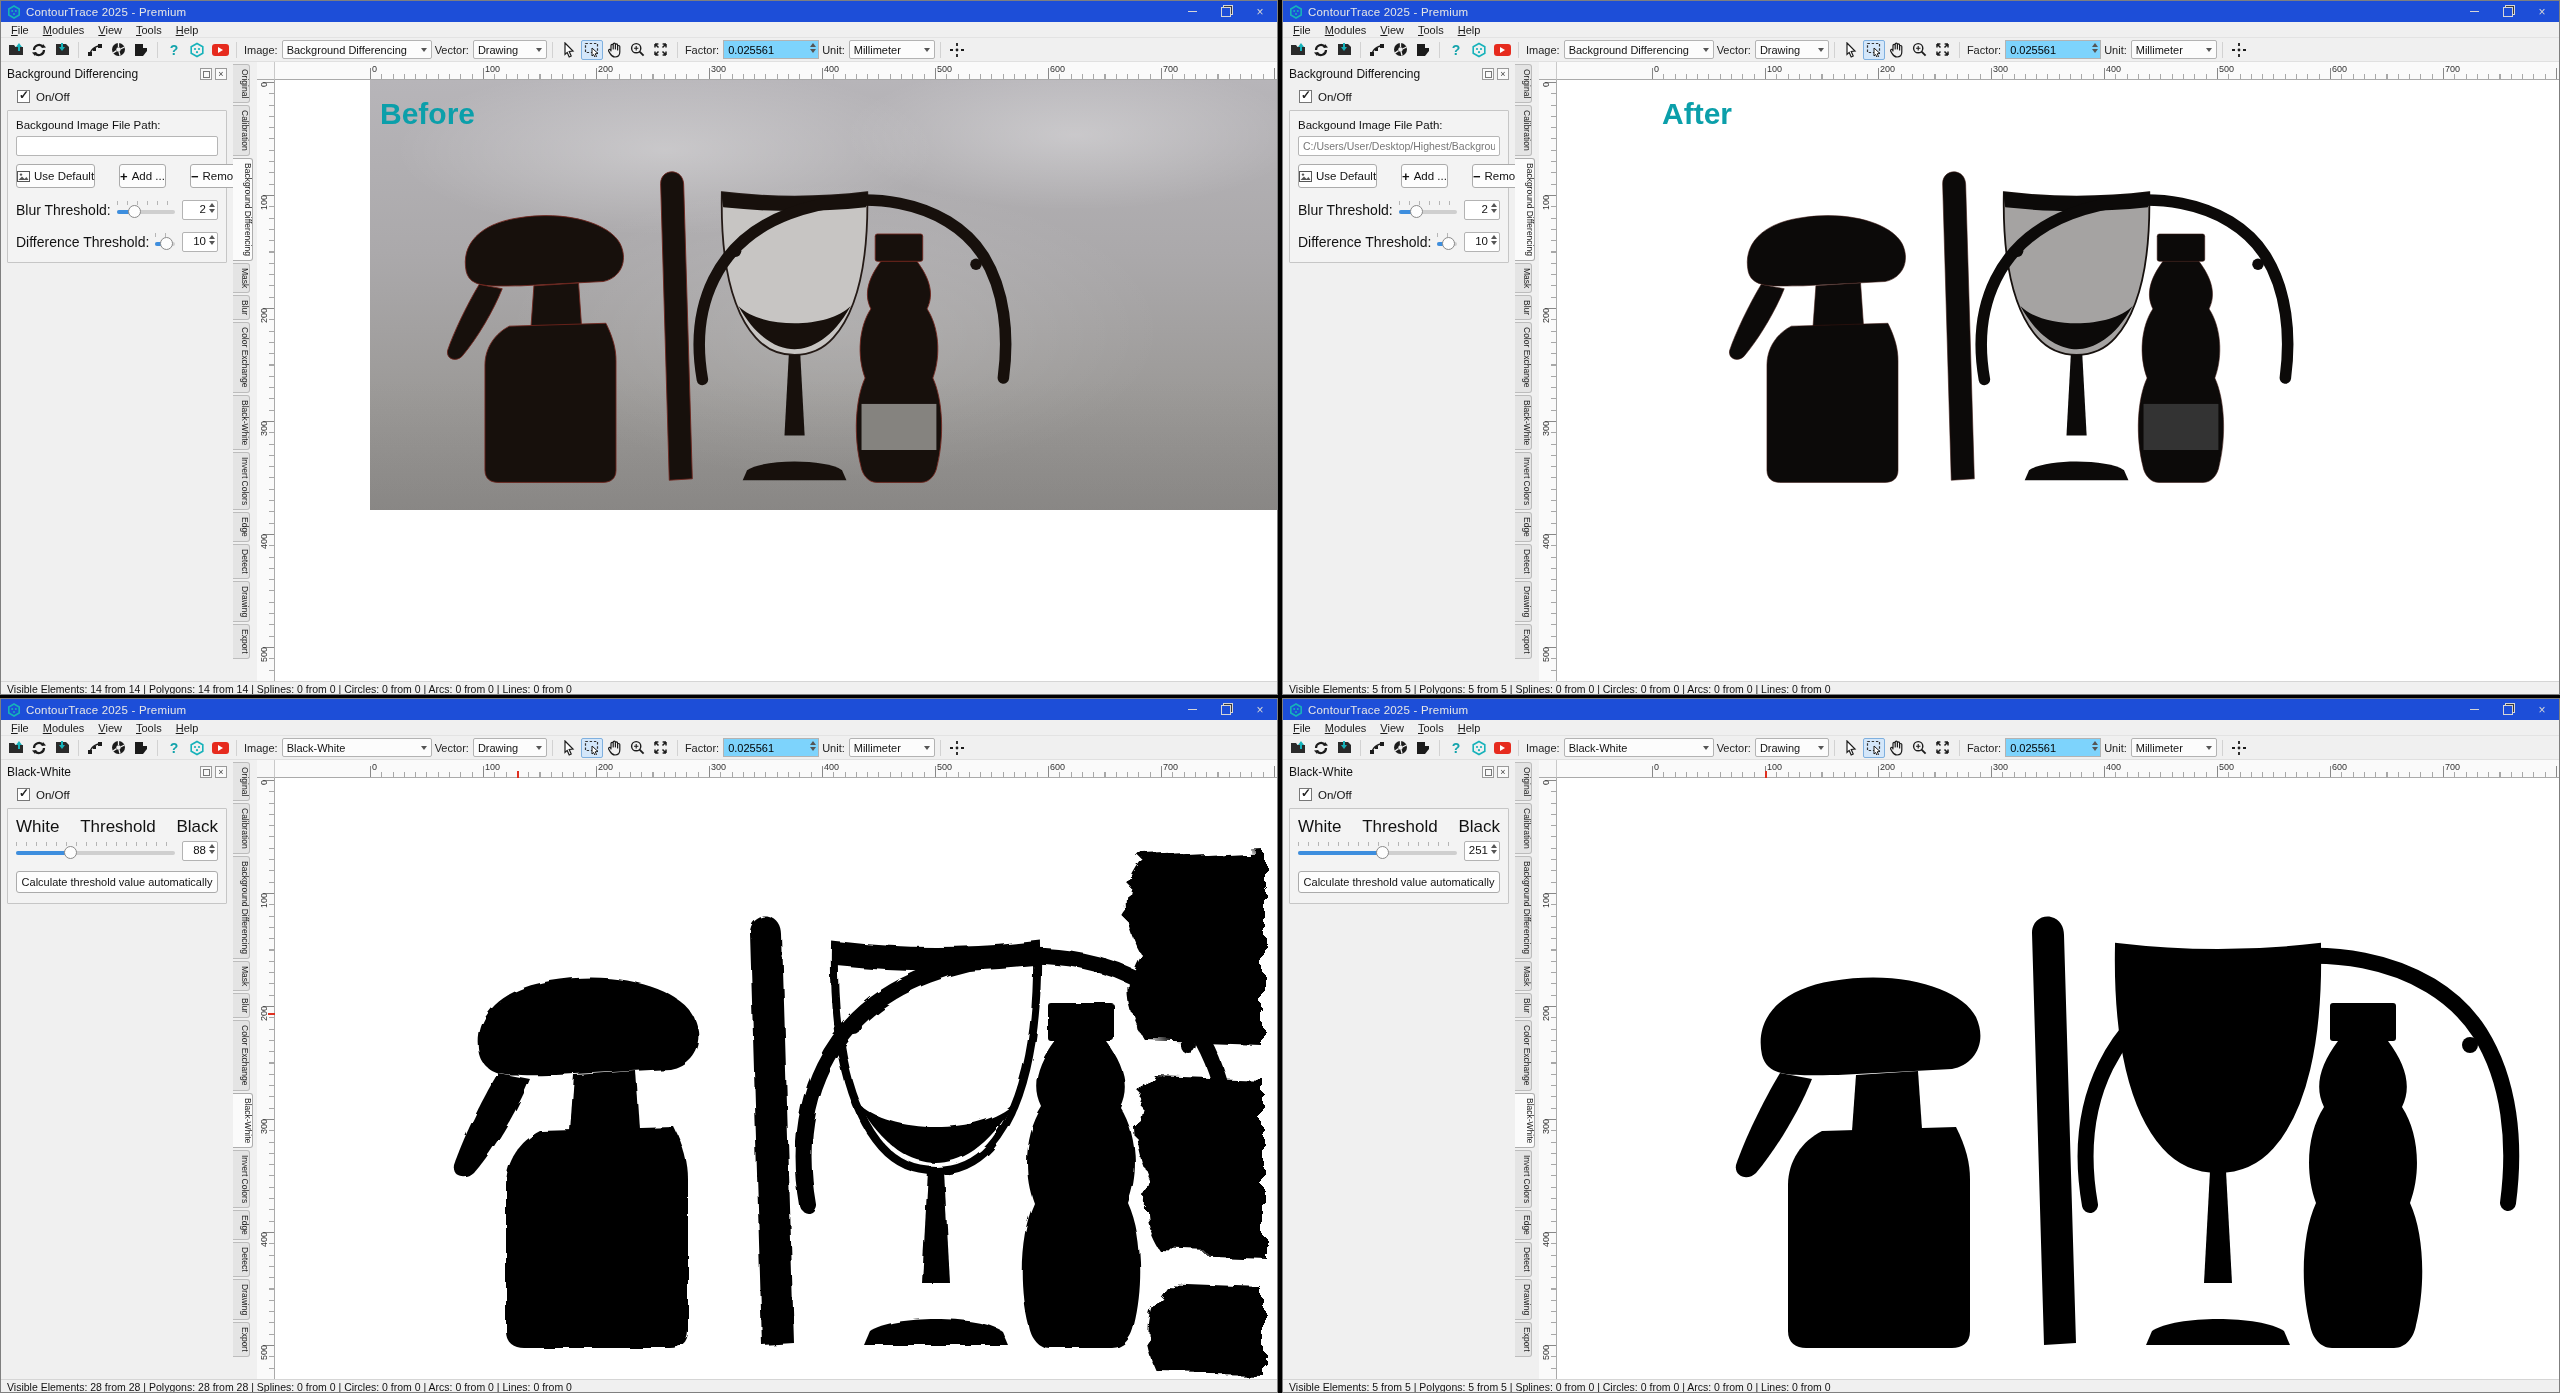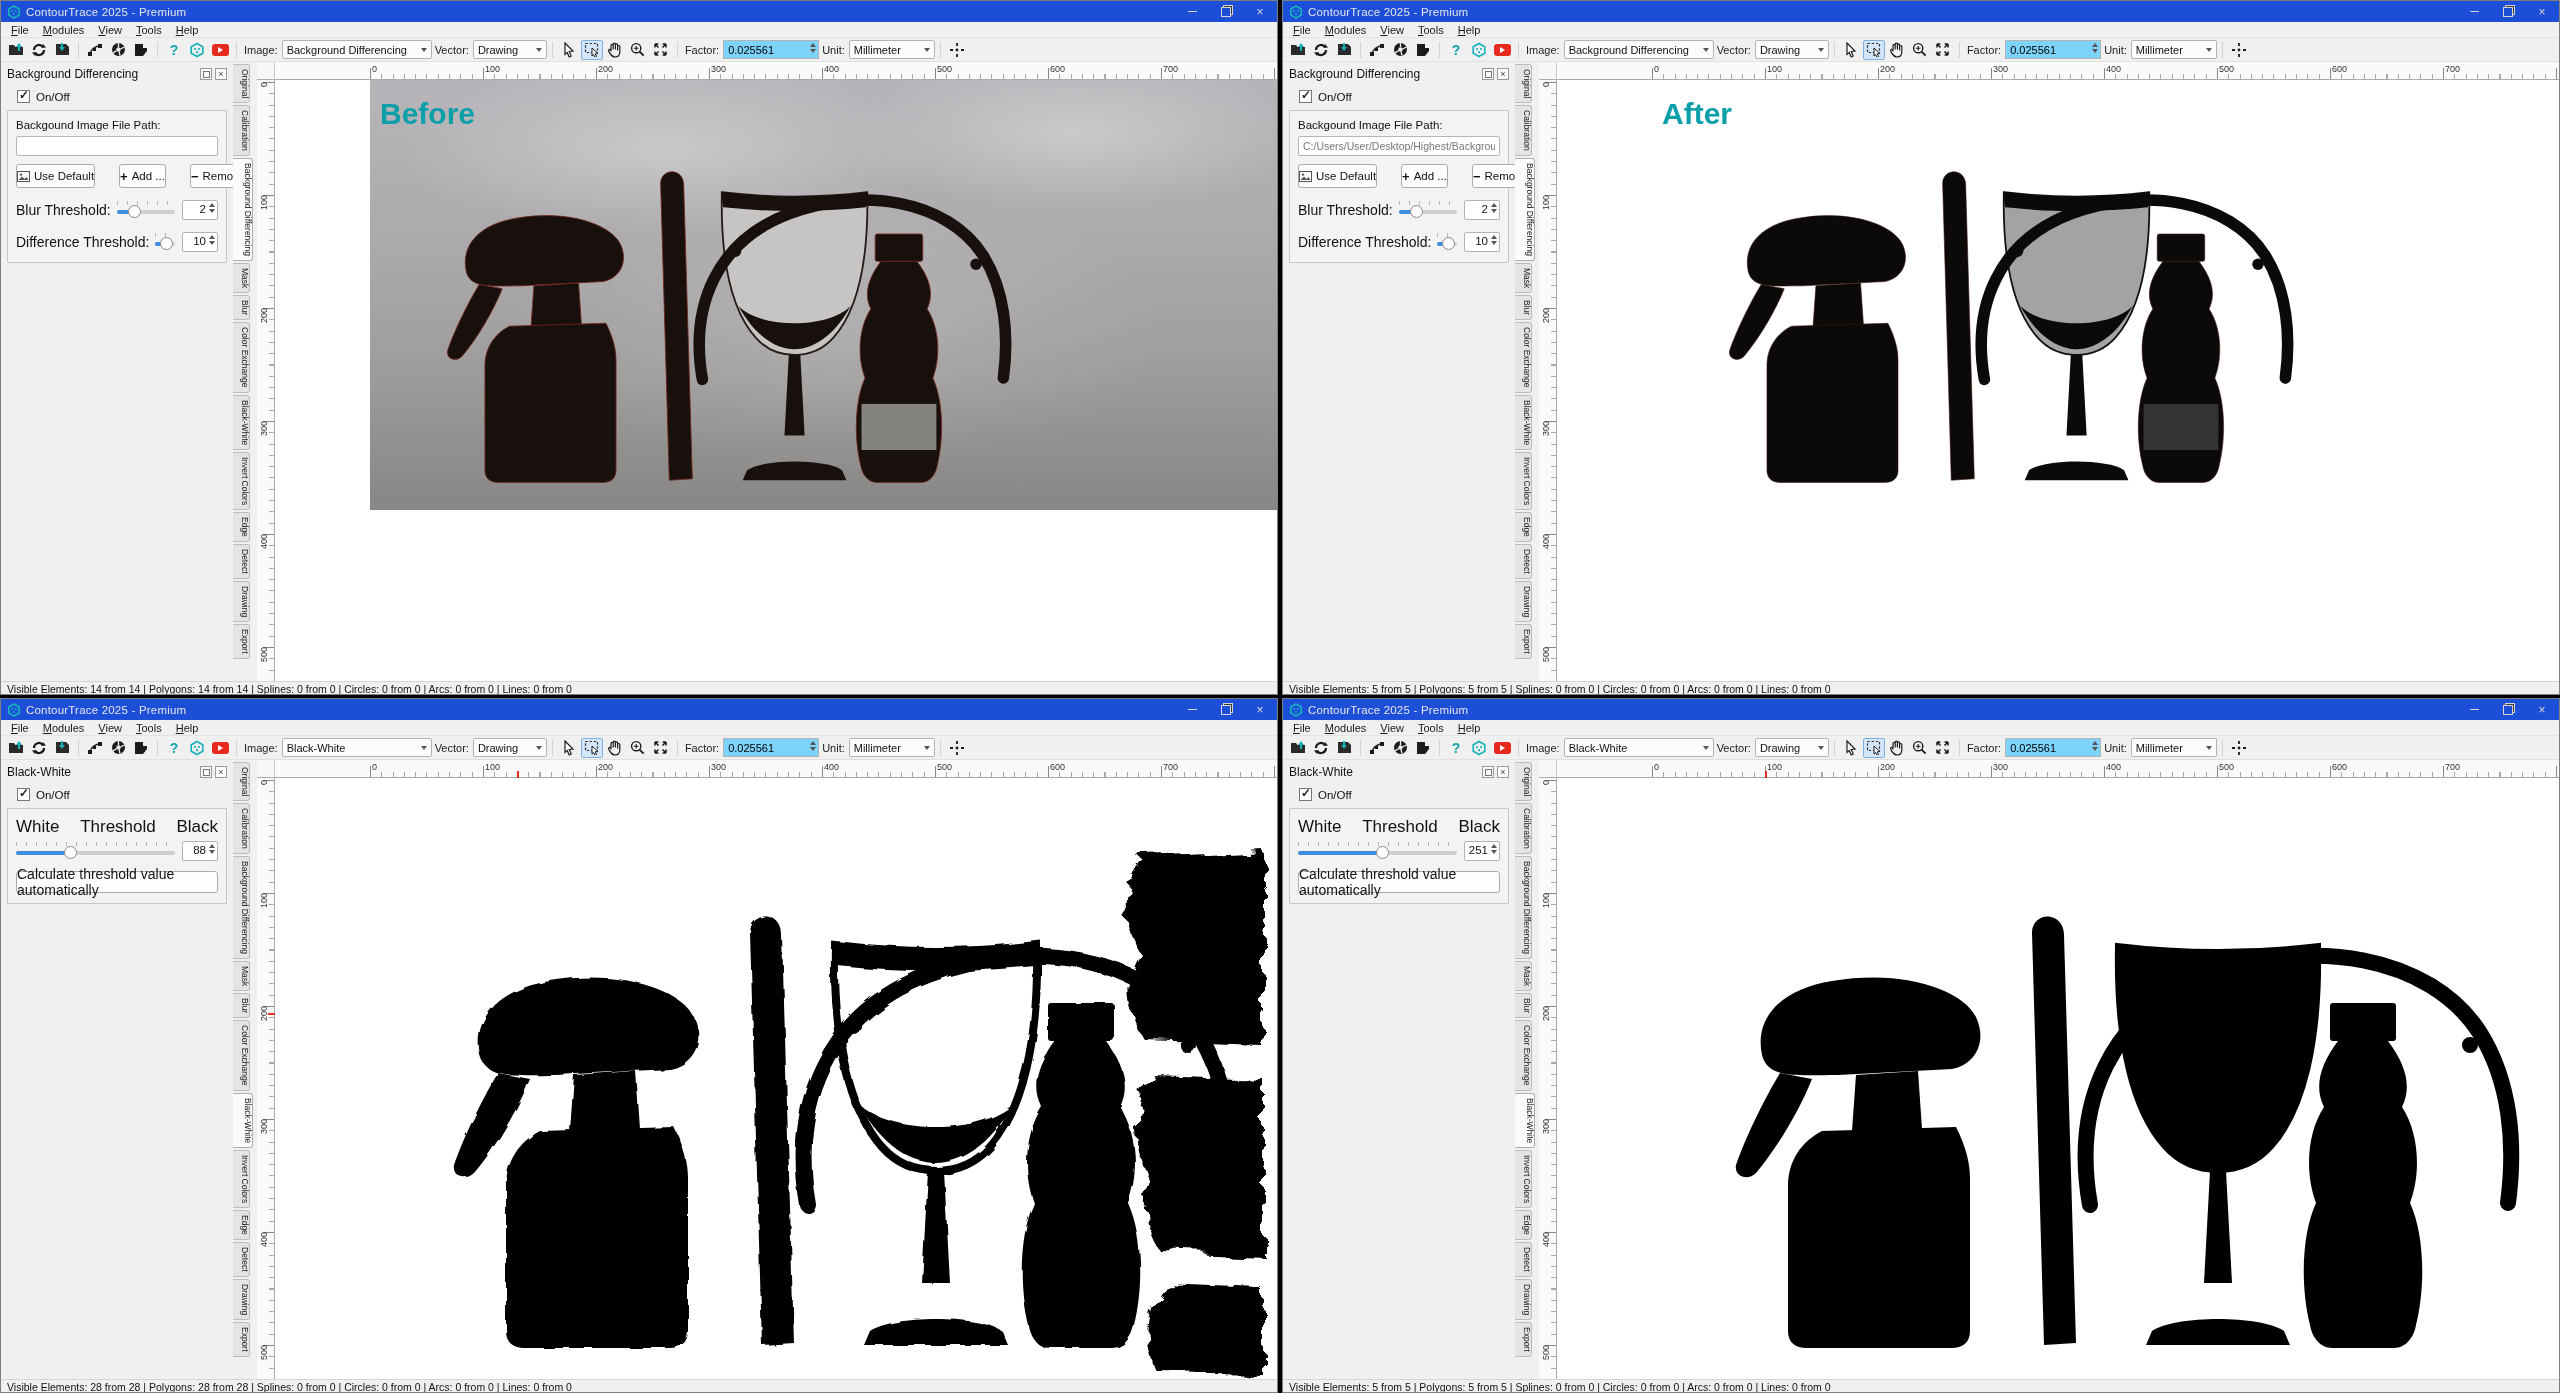--- a/index.html
+++ b/index.html
@@ -72,21 +72,21 @@
   .shandle{position:absolute;top:4px;width:13px;height:13px;border-radius:7px;background:#fdfdfd;border:1px solid #8a8a8a;margin-left:-6px}
   .spin{width:36px;height:20px;background:#fff;border:1px solid #b3b3b3;border-radius:2px;position:relative;margin-left:7px;flex:none}
   .spin .val{position:absolute;left:0;right:11px;top:2px;font-size:11.5px;text-align:right;color:#111}
   
   .sl-blur .sfill{width:30%} .sl-blur .shandle{left:30%}
   .sl-diff .sfill{width:55%} .sl-diff .shandle{left:55%}
   .w-bl .sl-bw .sfill{width:34%} .w-bl .sl-bw .shandle{left:34%}
   .w-br .sl-bw .sfill{width:53%} .w-br .sl-bw .shandle{left:53%}
   .bwlabels{display:flex;font-size:17px;color:#111;margin-bottom:4px}
   .bwlabels .m{flex:1;text-align:center}
-  .calcbtn{width:100%;height:22px;margin-top:10px;background:#fdfdfd;border:1px solid #ababab;border-radius:3px;font-size:14px;color:#111;display:flex;align-items:center;justify-content:center}
+  .calcbtn{width:100%;height:22px;margin-top:10px;background:#fdfdfd;border:1px solid #ababab;border-radius:3px;font-size:11px;color:#111;display:flex;align-items:center;justify-content:center}
 
   
   .tabstrip{width:24px;flex:none;display:flex;flex-direction:column;gap:2px;padding-top:2px;overflow:hidden}
   .vtab{writing-mode:vertical-rl;font-size:8.5px;line-height:1;color:#222;background:#e4e4e4;border:1px solid #bcbcbc;border-left:none;border-radius:0 3px 3px 0;padding:4px 0;width:17px;text-align:center;flex:none}
   .w-tl .vtab[data-i="2"],.w-tr .vtab[data-i="2"],
   .w-bl .vtab[data-i="6"],.w-br .vtab[data-i="6"]{background:#fbfbfb;width:20px;border-color:#adadad}
 
   
   .canvas-wrap{flex:1;position:relative;background:#fff}
   .corner{position:absolute;left:0;top:0;width:18px;height:18px;background:#f7f7f7;border-right:1px solid #c9c9c9;border-bottom:1px solid #aaa;z-index:3}

